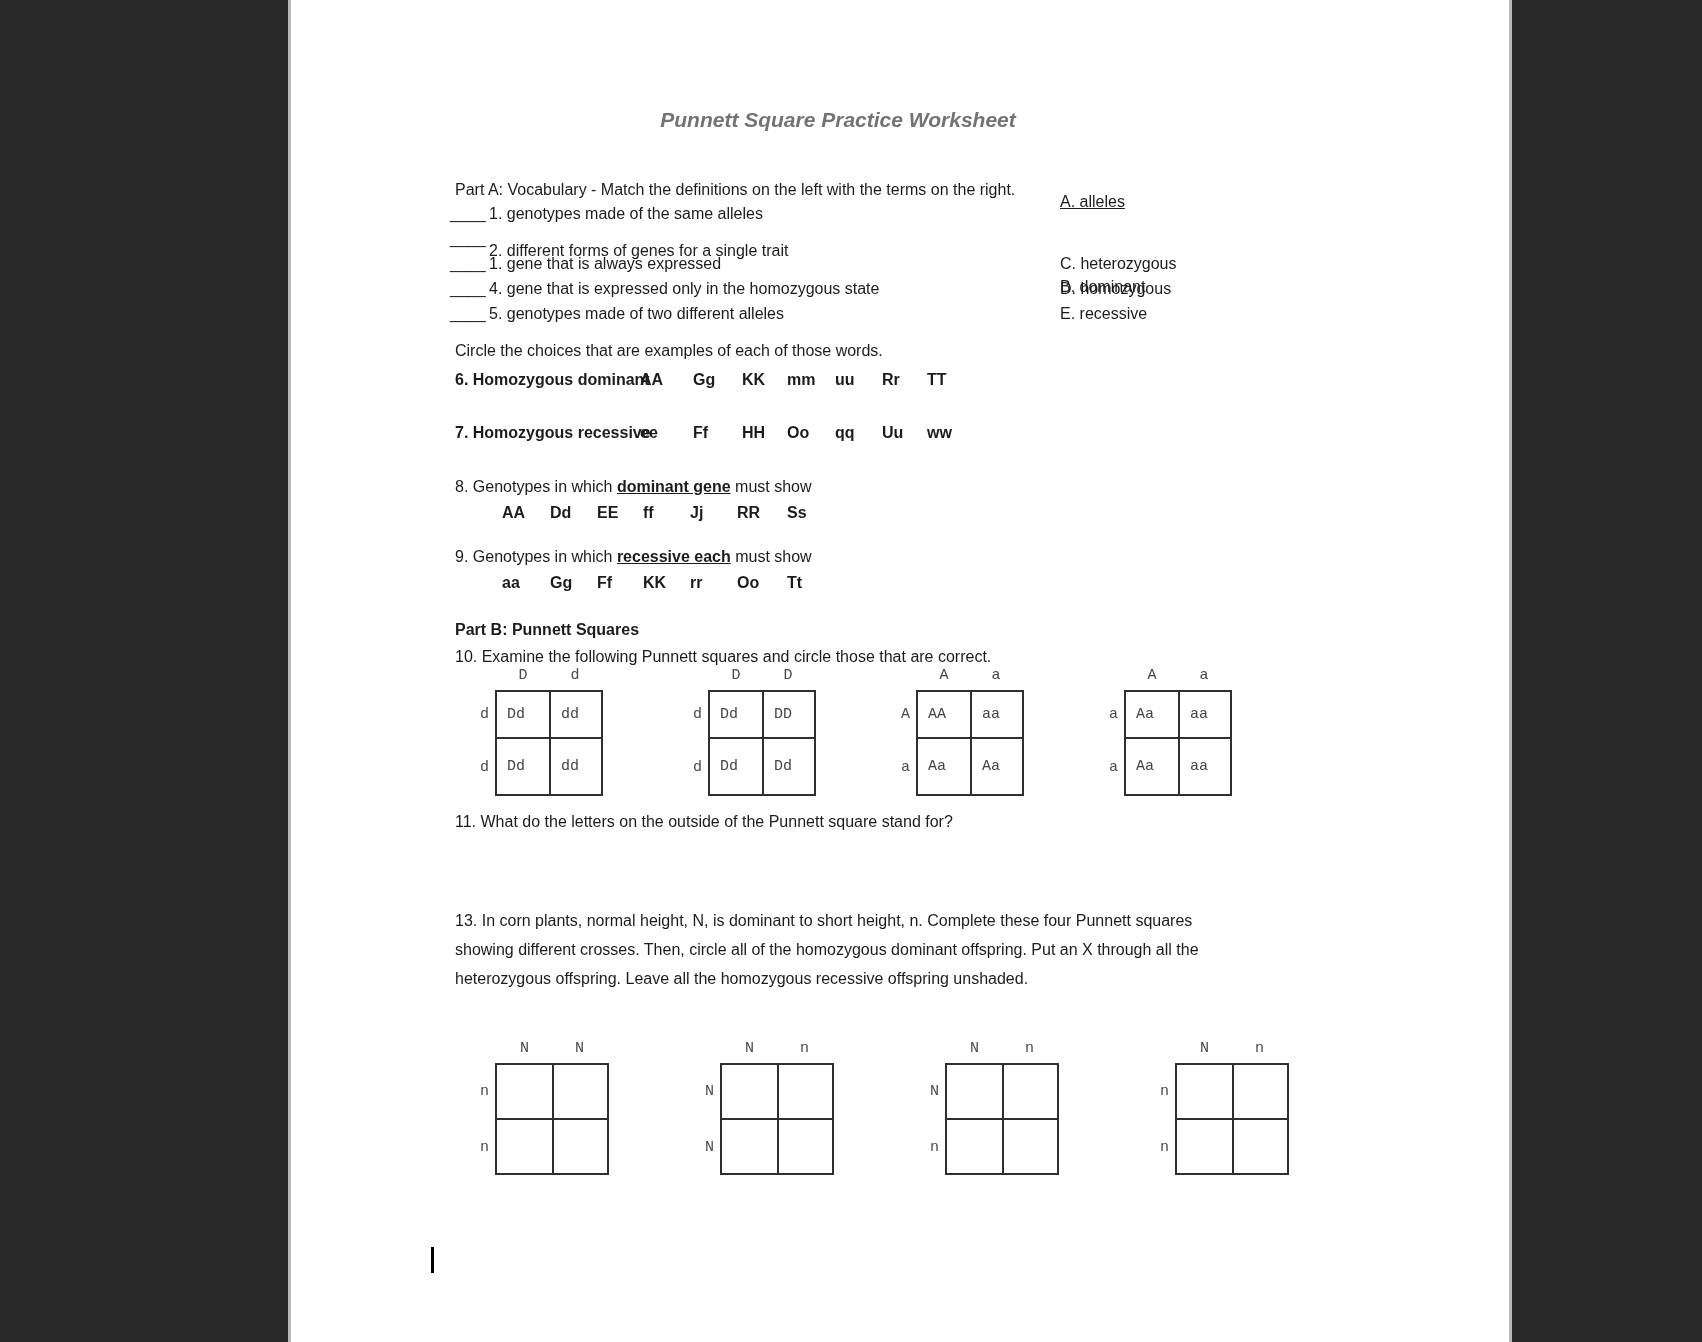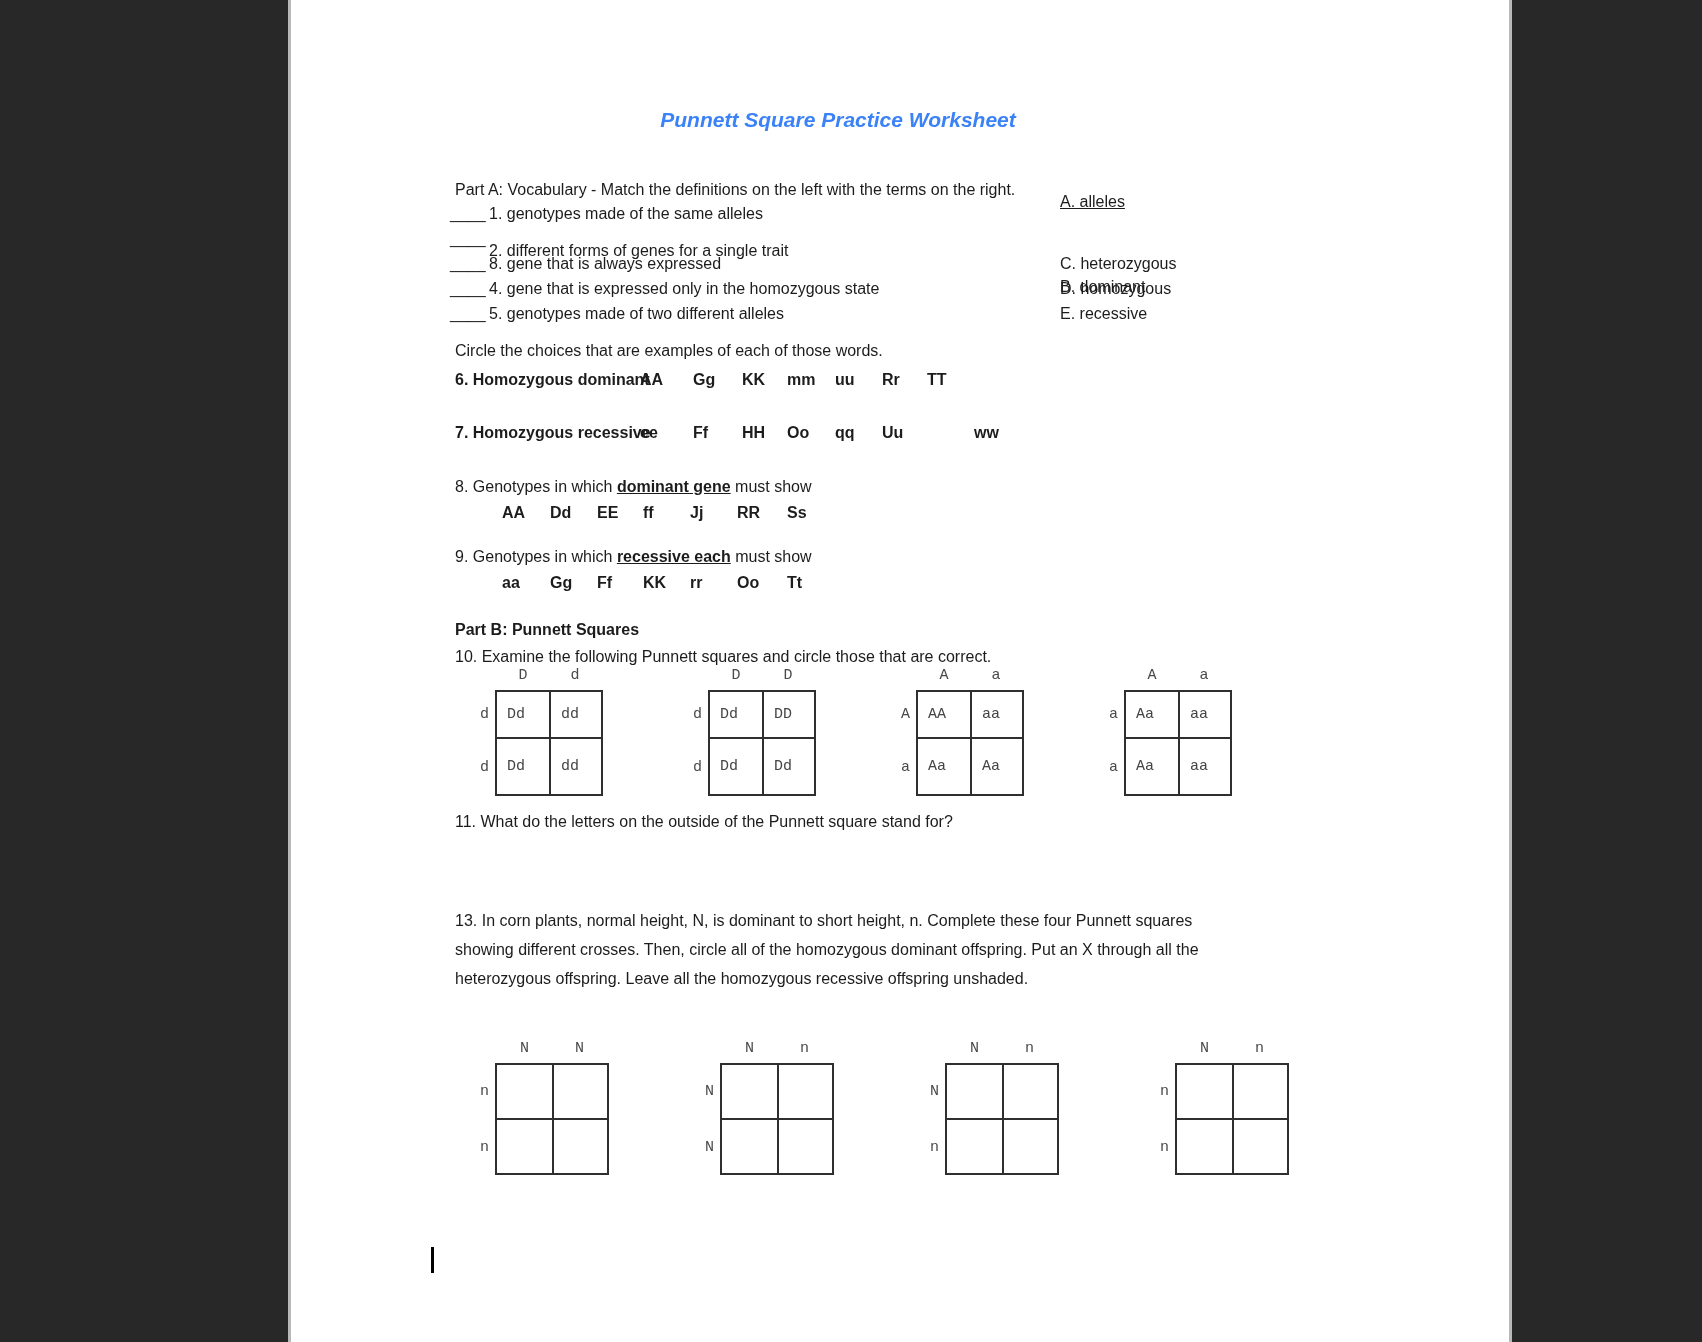--- a/index.html
+++ b/index.html
@@ -12,21 +12,21 @@
   .page{
     position:absolute;left:288px;top:0;width:1224px;height:1342px;
     background:#ffffff;box-sizing:border-box;
     border-left:3px solid #b9b9b9;border-right:3px solid #b9b9b9;
   }
   .abs{position:absolute;}
   .t{font-size:16px;color:#1c1c1c;line-height:20px;white-space:nowrap;}
   .b{font-weight:700;}
   .u{text-decoration:underline;font-weight:bold;}
   .title{
-    font-size:21px;font-weight:700;font-style:italic;color:#3b82f6;
+    font-size:21px;font-weight:700;font-style:italic;color:#737373;
     text-align:center;white-space:nowrap;
   }
   .row{position:absolute;left:0;width:100%;height:22px;}
   .row .lbl{position:absolute;text-align:right;}
   .opt{position:absolute;font-weight:700;}
   .psq{position:absolute;}
   .psq .collab{position:absolute;top:0;height:20px;text-align:center;
     font-family:"Liberation Mono", monospace;font-size:15px;color:#4a4a4a;}
   .psq .rowlab{position:absolute;display:flex;align-items:center;justify-content:flex-end;
     font-family:"Liberation Mono", monospace;font-size:15px;color:#4a4a4a;}
@@ -61,21 +61,21 @@
       </div>
 
     <div class="row" id="q7-row" style="top:423px;">
       <span class="lbl t b" style="left:164px;">7. Homozygous recessive</span>
     <span class="opt t" style="left: 349px;">ee</span>
         <span class="opt t" style="left: 402px;">Ff</span>
         <span class="opt t" style="left: 451px;">HH</span>
         <span class="opt t" style="left: 496px;">Oo</span>
         <span class="opt t" style="left: 544px; text-align: center;">qq</span>
         <span class="opt t" style="left: 591px;">Uu</span>
-        <span class="opt t" style="left: 636px; margin-left: 47px;">ww</span>
+        <span class="opt t" style="left: 636px;">ww</span>
       </div>
 
     <div class="abs t" style="left:164px;top:477px;">
       <span>8. Genotypes in which </span><span class="u">dominant gene</span><span> must show</span>
     </div>
     <div class="row" id="q8-row" style="top:503px;">
         <span class="opt t" style="left: 211px;">AA</span>
         <span class="opt t" style="left: 259px;">Dd</span>
         <span class="opt t" style="left: 306px;">EE</span>
         <span class="opt t" style="left: 352px;">ff</span>
@@ -219,21 +219,21 @@
           <span class="lbl t" style="left: 198px;">1. genotypes made of the same alleles</span>
         </div>
         <div class="abs t" style="left: 769px; top: 192px; text-decoration: underline;">A. alleles</div>
         <div class="row" style="top: 229px;">
           <span class="lbl t" style="left: 159px;">____</span>
           <span class="lbl t" style="left: 198px; margin-top: 12px;">2. different forms of genes for a single trait</span>
         </div>
         <div class="abs t" style="left: 769px; top: 229px; margin-top: 48px;">B. dominant</div>
         <div class="row" style="top: 254px;">
           <span class="lbl t" style="left: 159px;">____</span>
-          <span class="lbl t" style="left: 198px;">8. gene that is always expressed</span>
+          <span class="lbl t" style="left: 198px;">1. gene that is always expressed</span>
         </div>
         <div class="abs t" style="left: 769px; top: 254px;">C. heterozygous</div>
         <div class="row" style="top: 279px;">
           <span class="lbl t" style="left: 159px;">____</span>
           <span class="lbl t" style="left: 198px;">4. gene that is expressed only in the homozygous state</span>
         </div>
         <div class="abs t" style="left: 769px; top: 279px;">D. homozygous</div>
         <div class="row" style="top: 304px;">
           <span class="lbl t" style="left: 159px;">____</span>
           <span class="lbl t" style="left: 198px;">5. genotypes made of two different alleles</span>

